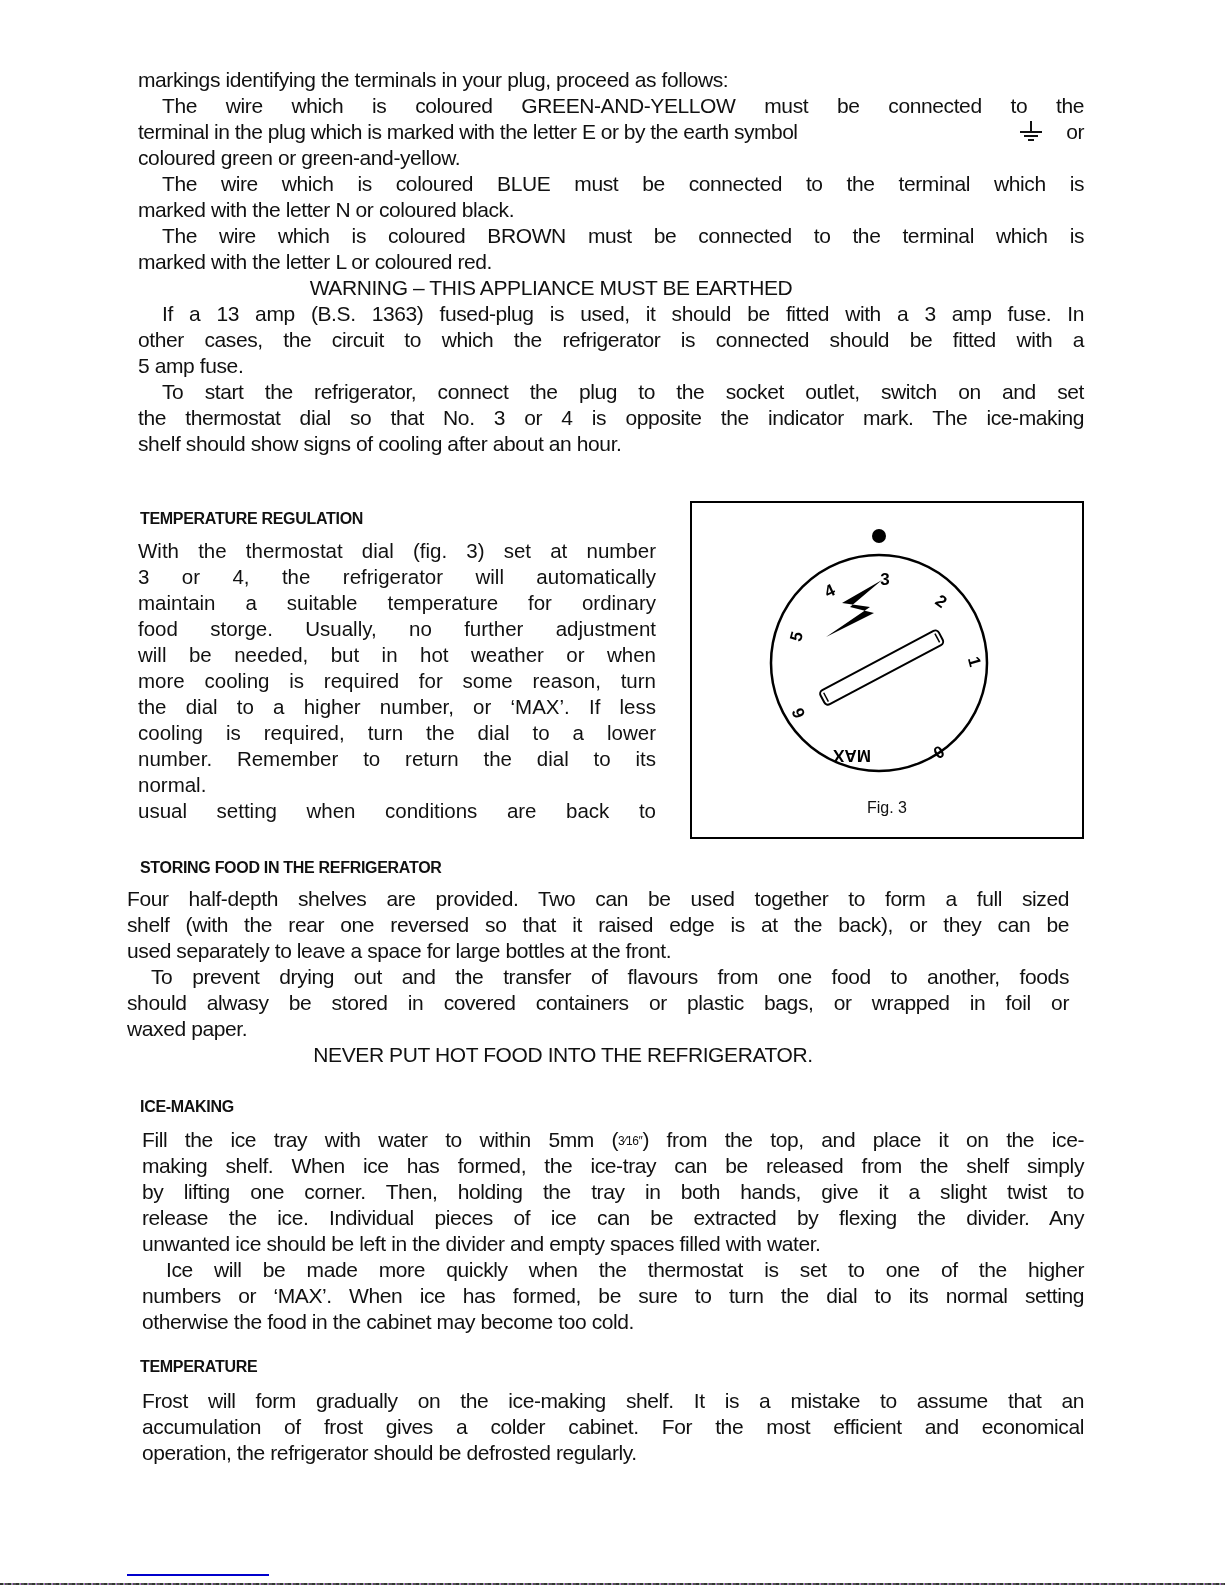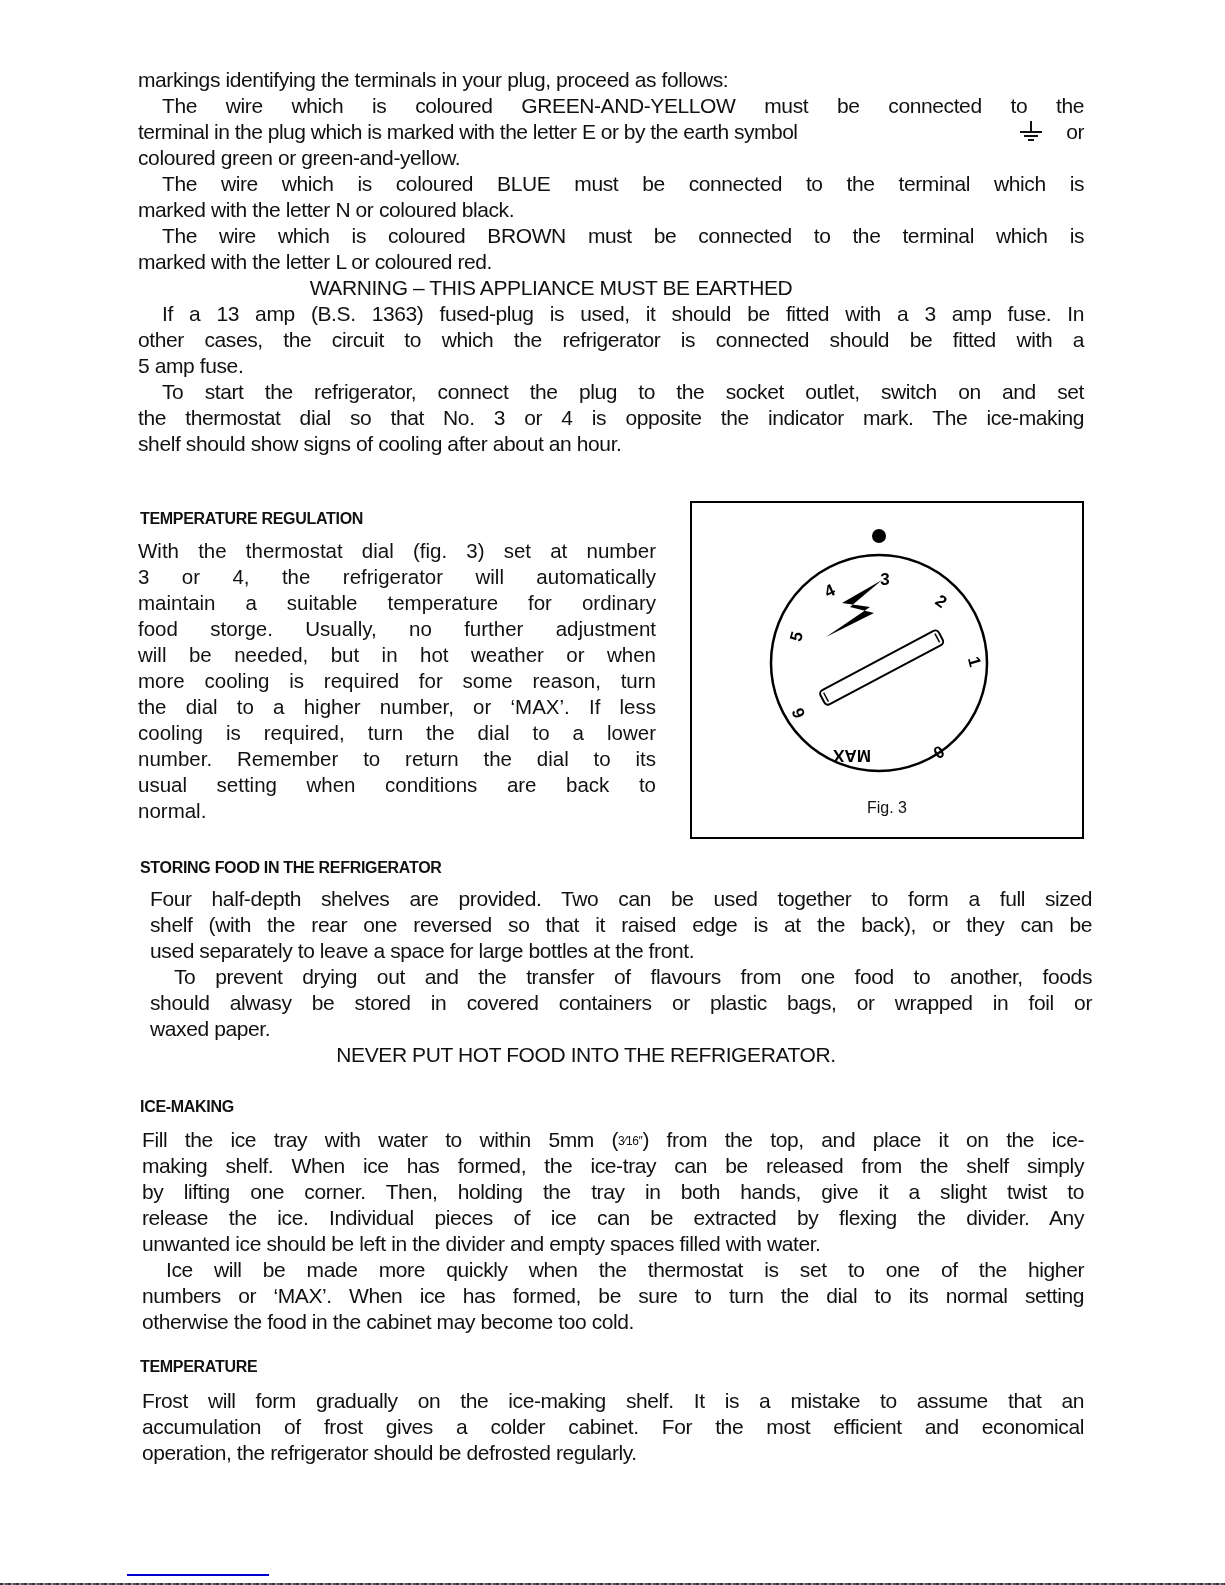--- a/index.html
+++ b/index.html
@@ -76,22 +76,22 @@
   <div class="col-left">
     <span class="line">With the thermostat dial (fig. 3) set at number</span>
     <span class="line">3 or 4, the refrigerator will automatically</span>
     <span class="line">maintain a suitable temperature for ordinary</span>
     <span class="line">food storge. Usually, no further adjustment</span>
     <span class="line">will be needed, but in hot weather or when</span>
     <span class="line">more cooling is required for some reason, turn</span>
     <span class="line">the dial to a higher number, or ‘MAX’. If less</span>
     <span class="line">cooling is required, turn the dial to a lower</span>
     <span class="line">number. Remember to return the dial to its</span>
+    <span class="line last">normal.</span>
     <span class="line">usual setting when conditions are back to</span>
-    <span class="line last">normal.</span>
   </div>
 
   <div class="fig-box">
     <svg width="390" height="290" viewBox="0 0 390 290" style="position:absolute;left:0;top:0;">
       <circle cx="187" cy="33" r="7" fill="#000"></circle>
       <circle cx="187" cy="160" r="108" fill="none" stroke="#000" stroke-width="2.5"></circle>
 
       <g transform="rotate(-28 187 166)">
         <rect x="123" y="158" width="134" height="16" rx="4" fill="#fff" stroke="#000" stroke-width="2"></rect>
         <line x1="127" y1="161" x2="127" y2="171" stroke="#000" stroke-width="1.5"></line>
@@ -107,21 +107,21 @@
         <text x="160" y="247" transform="rotate(180 160 247)">MAX</text>
         <text x="112" y="208" transform="rotate(-110 112 208)">6</text>
         <text x="110" y="135" transform="rotate(-75 110 135)">5</text>
         <text x="140" y="93" transform="rotate(-25 140 93)">4</text>
       </g>
     </svg>
     <div class="fig-caption">Fig. 3</div>
   </div>
 
   <div class="heading" style="top:859px;">STORING FOOD IN THE REFRIGERATOR</div>
-  <div class="para" style="top:886px; left:150px; width:942px;">
+  <div class="para" style="top:886px; left:127px; width:942px;">
     <span class="line just">Four half-depth shelves are provided. Two can be used together to form a full sized</span>
     <span class="line just">shelf (with the rear one reversed so that it raised edge is at the back), or they can be</span>
     <span class="line">used separately to leave a space for large bottles at the front.</span>
     <span class="line just indent">To prevent drying out and the transfer of flavours from one food to another, foods</span>
     <span class="line just">should alwasy be stored in covered containers or plastic bags, or wrapped in foil or</span>
     <span class="line">waxed paper.</span>
     <span class="line center" style="padding-right:70px;">NEVER PUT HOT FOOD INTO THE REFRIGERATOR.</span>
   </div>
 
   <div class="heading" style="top:1098px;">ICE-MAKING</div>

